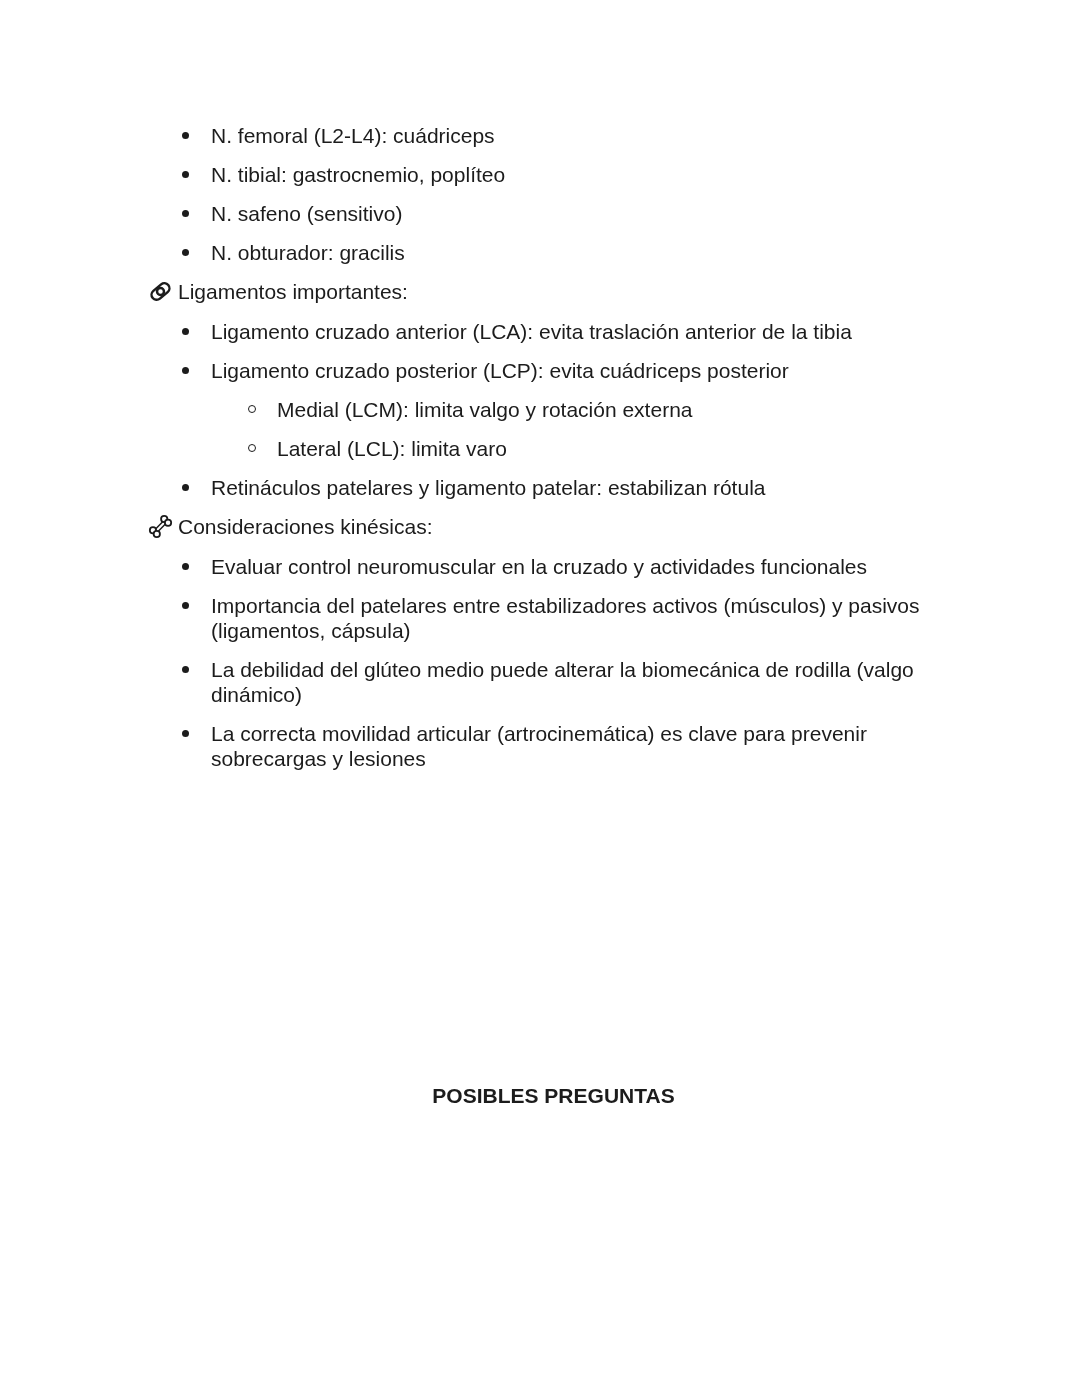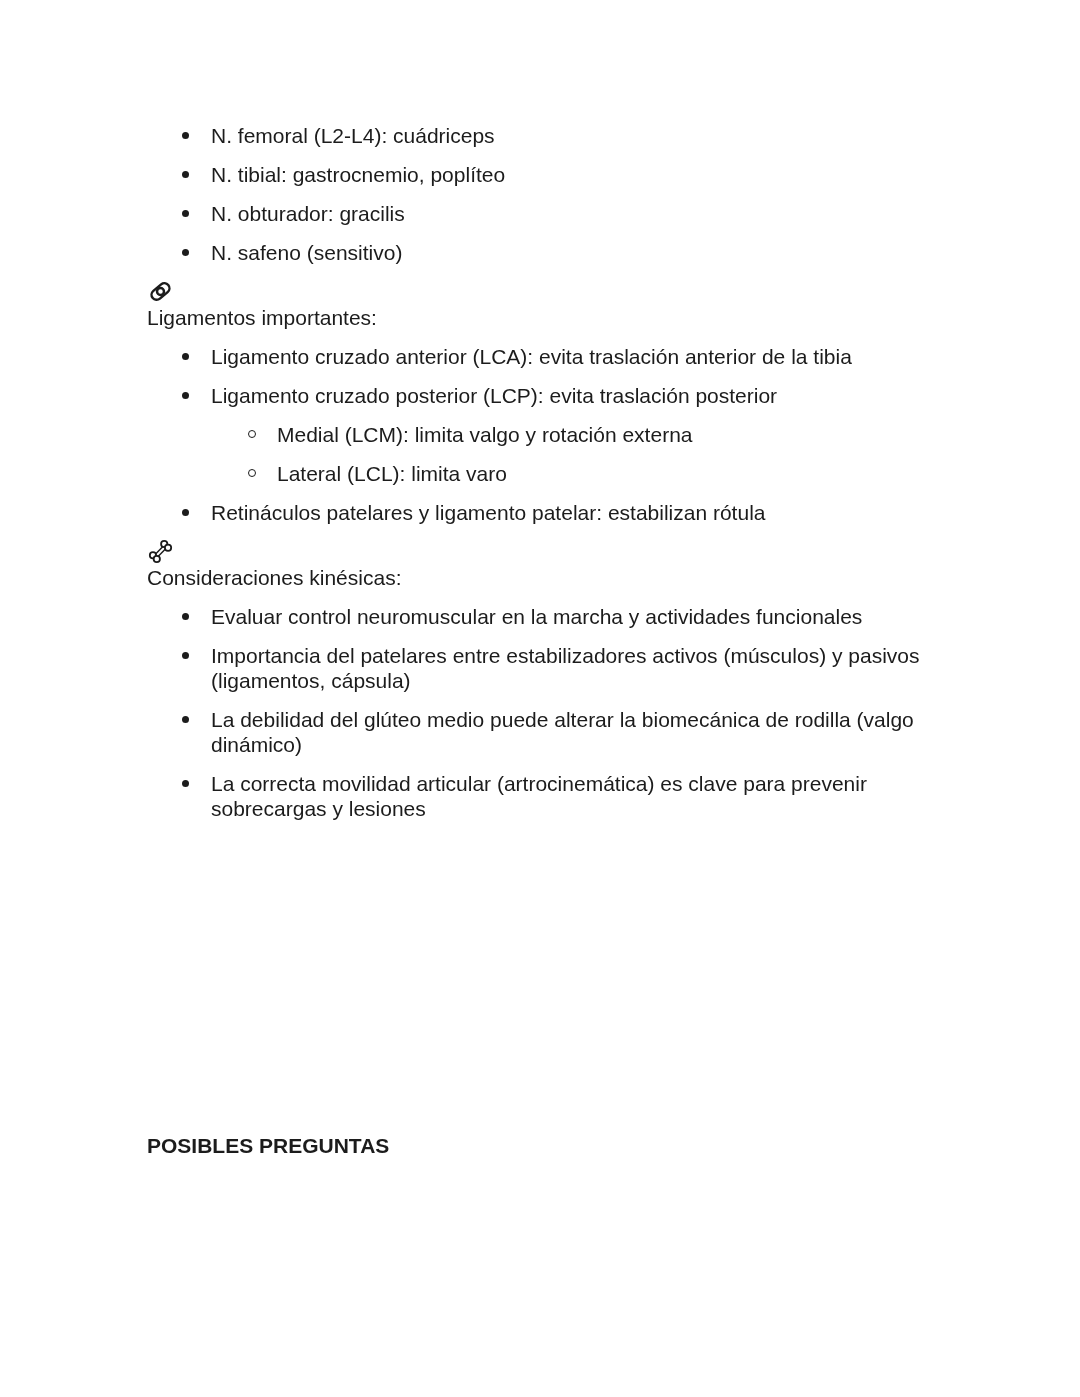--- a/index.html
+++ b/index.html
@@ -38,28 +38,28 @@
     width: 8px; height: 8px;
     margin-top: 8px;
     border-radius: 50%;
     border: 1.5px solid #1c1c1c;
     background: transparent;
     box-sizing: border-box;
   }
   .b2 .txt { max-width: 680px; }
 
   
-  .hdr { display: flex; align-items: flex-start; flex-direction: column; }
+  .hdr { display: flex; align-items: flex-start; }
   .hdr .hicon { flex: 0 0 27px; margin-top: -1px; margin-right: 4px; }
   .hdr svg { display: block; }
 
   .spacer { height: 298px; }
 
   .bold-line { font-weight: bold; }
-  .q-heading { margin-bottom: 29px; }
+  .q-heading { margin-bottom: 29px; text-align: center; }
 </style>
 </head>
 <body>
 
 <div class="page">
   <div class="content">
 
     <div class="row b1">
       <span class="marker">
           <span class="dot"></span>
@@ -69,27 +69,27 @@
     <div class="row b1">
       <span class="marker">
           <span class="dot"></span>
         </span>
       <span class="txt">N. tibial: gastrocnemio, poplíteo</span>
     </div>
     <div class="row b1">
       <span class="marker">
           <span class="dot"></span>
         </span>
-      <span class="txt">N. obturador: gracilis</span>
+      <span class="txt">N. safeno (sensitivo)</span>
     </div>
     <div class="row b1">
       <span class="marker">
           <span class="dot"></span>
         </span>
-      <span class="txt">N. safeno (sensitivo)</span>
+      <span class="txt">N. obturador: gracilis</span>
     </div>
 
     <div class="row hdr">
       <span class="hicon">
         <svg viewBox="0 0 24 24" width="27" height="27" aria-hidden="true">
           <g fill="none" stroke="#1c1c1c" stroke-width="2.2">
             <rect x="3" y="7.5" width="18" height="9" rx="4.5" transform="rotate(-40 12 12)"></rect>
             <circle cx="12" cy="12" r="3.1"></circle>
           </g>
         </svg>
@@ -100,21 +100,21 @@
     <div class="row b1">
       <span class="marker">
           <span class="dot"></span>
         </span>
       <span class="txt">Ligamento cruzado anterior (LCA): evita traslación anterior de la tibia</span>
     </div>
     <div class="row b1">
       <span class="marker">
           <span class="dot"></span>
         </span>
-      <span class="txt">Ligamento cruzado posterior (LCP): evita traslación posterior</span>
+      <span class="txt">Ligamento cruzado posterior (LCP): evita cuádriceps posterior</span>
     </div>
 
     <div class="row b2">
       <span class="marker">
           <span class="circle"></span>
         </span>
       <span class="txt">Medial (LCM): limita valgo y rotación externa</span>
     </div>
     <div class="row b2">
       <span class="marker">
@@ -143,21 +143,21 @@
           </g>
         </svg>
       </span>
       <span>Consideraciones kinésicas:</span>
     </div>
 
     <div class="row b1">
       <span class="marker">
           <span class="dot"></span>
         </span>
-      <span class="txt">Evaluar control neuromuscular en la marcha y actividades funcionales</span>
+      <span class="txt">Evaluar control neuromuscular en la cruzado y actividades funcionales</span>
     </div>
     <div class="row b1">
       <span class="marker">
           <span class="dot"></span>
         </span>
       <span class="txt">Importancia del patelares entre estabilizadores activos (músculos) y pasivos (ligamentos, cápsula)</span>
     </div>
     <div class="row b1">
       <span class="marker">
           <span class="dot"></span>

